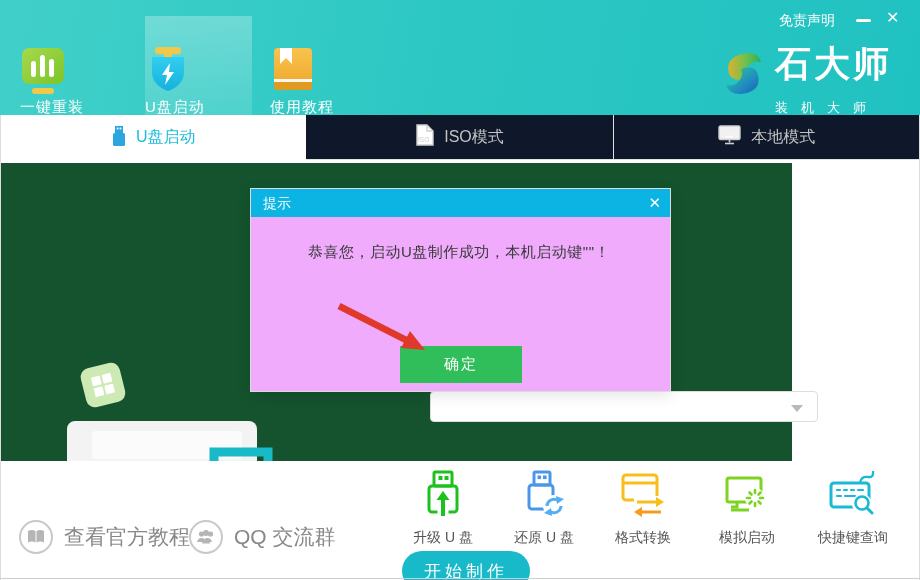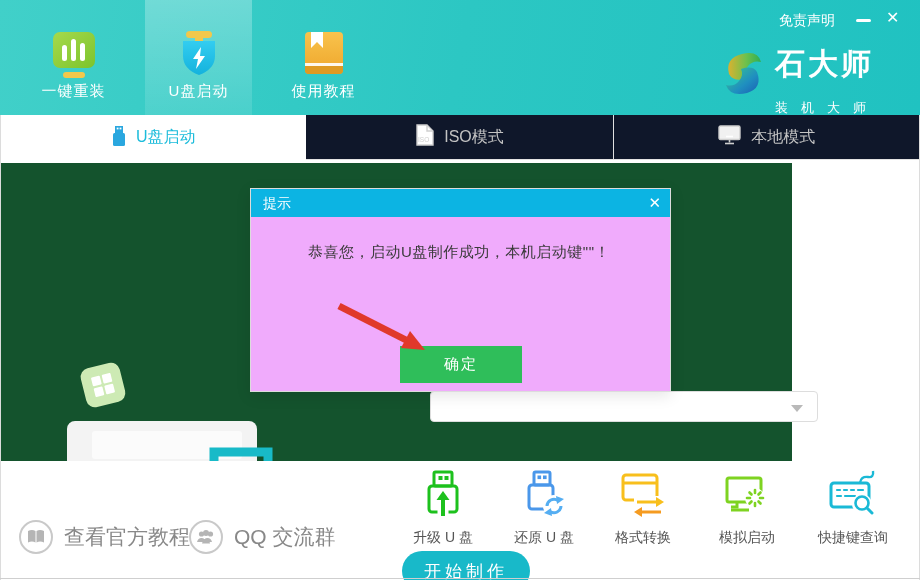--- a/index.html
+++ b/index.html
@@ -1,30 +1,30 @@
 <!DOCTYPE html>
 <html><head>
 <meta charset="utf-8">
 <style>
   html,body{margin:0;padding:0;background:#fff;}
   .app{position:relative;width:920px;height:580px;overflow:hidden;
        font-family:"Liberation Sans","DejaVu Sans",sans-serif;background:#fff;}
   
   .topbar{position:absolute;left:0;top:0;width:920px;height:115px;
           background:linear-gradient(100deg,#41d0c9 0%,#2cc7c3 50%,#20c2c1 100%);}
-  .top-tab{position:absolute;top:0;width:107px;height:115px;cursor:pointer;text-align:center;}
+  .top-tab{position:absolute;top:16px;width:107px;height:115px;cursor:pointer;}
   .top-tab.active{background:linear-gradient(180deg,rgba(255,255,255,.28),rgba(255,255,255,.10));}
   .top-tab .ticon{margin-top:30px;height:50px;}
   .top-tab .tlabel{display:block;margin-top:2px;color:#fff;font-size:15px;letter-spacing:1px;}
   .disclaimer{position:absolute;left:779px;top:12px;color:#fff;font-size:14px;cursor:pointer;}
   .win-min{position:absolute;left:856px;top:19px;width:15px;height:3px;background:#fff;border-radius:2px;cursor:pointer;}
   .win-close{position:absolute;left:886px;top:8px;color:#fff;font-size:16px;font-weight:bold;cursor:pointer;line-height:20px;}
   .brand{position:absolute;left:720px;top:47px;display:flex;align-items:flex-start;}
   .brand-text{margin-left:9px;color:#fff;}
-  .brand-name{font-size:30px;font-weight:bold;letter-spacing:3px;line-height:34px;}
+  .brand-name{font-size:36px;font-weight:bold;letter-spacing:3px;line-height:34px;}
   .brand-sub{font-size:13px;letter-spacing:13px;margin-top:18px;white-space:nowrap;}
   
   .modebar{position:absolute;left:0;top:115px;width:920px;height:45px;display:flex;}
   .mode-tab{flex:1;display:flex;align-items:center;justify-content:center;gap:9px;
             background:#0f172a;color:#c3c3c3;font-size:16px;cursor:pointer;
             border-bottom:1px solid #e3e3e3;box-sizing:border-box;}
   .mode-tab.active{background:#fff;color:#1cbcdb;border-bottom:none;}
   .mode-tab + .mode-tab{border-left:1px solid #e0e0e0;}
   .mode-tab:nth-child(2){border-left:none;}
   

